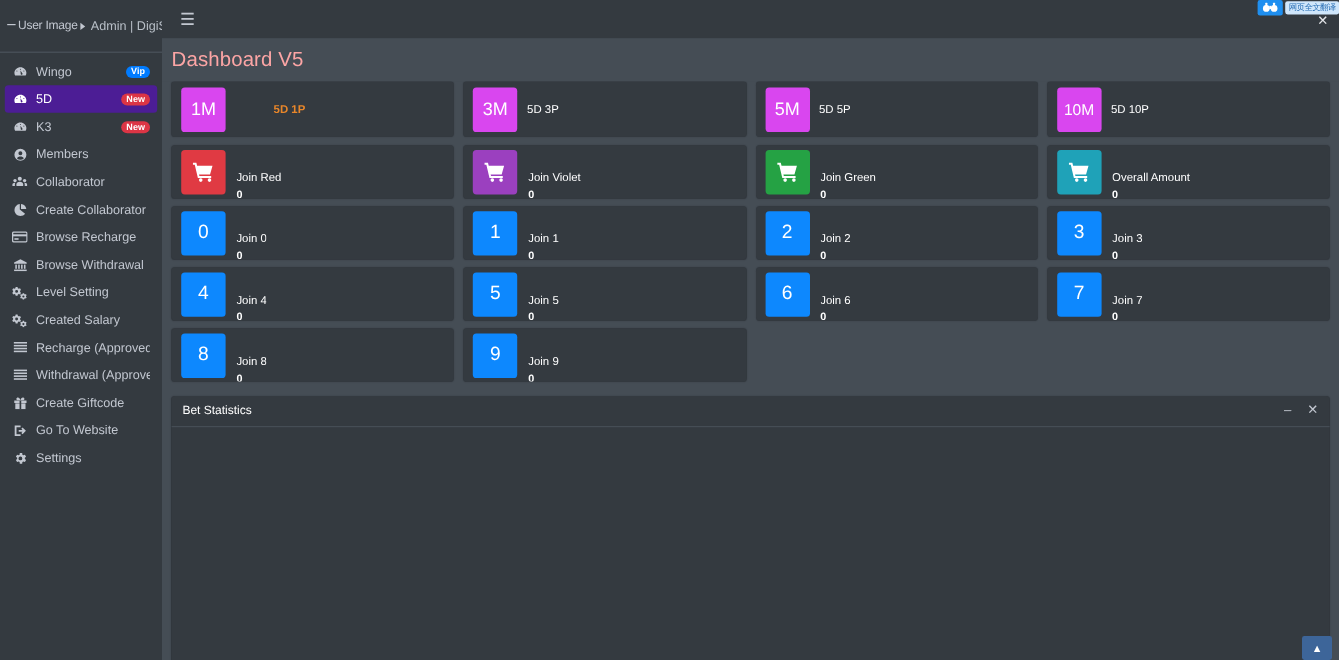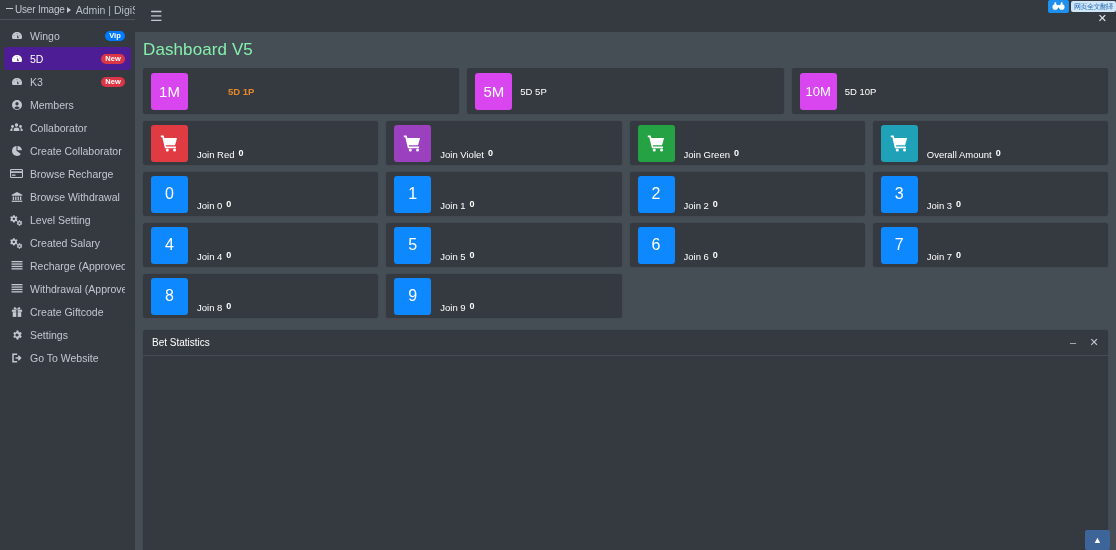--- a/index.html
+++ b/index.html
@@ -24,21 +24,21 @@
   .sidebar {
     width: 135px;
     flex: 0 0 135px;
     background: #343a40;
     height: 550px;
     overflow: hidden;
     position: relative;
     z-index: 5;
   }
   .brand-row {
-    height: 20px;
+    height: 44px;
     display: flex;
     align-items: center;
     padding: 0 6px;
     gap: 4px;
     border-bottom: 1px solid #4b545c;
   }
   .broken-img {
     font-size: 10px;
     color: #c2c7d0;
     white-space: nowrap;
@@ -139,21 +139,21 @@
 
   .content-header {
     flex: 0 0 36px;
     display: flex;
     align-items: center;
     padding: 0 8px;
     background: #454d55;
   }
   .page-title {
     font-size: 17px;
-    color: #86efac;
+    color: #fca5a5;
     font-weight: 400;
     letter-spacing: 0.1px;
   }
 
   .content {
     flex: 1 1 auto;
     padding: 0 8px;
     overflow: hidden;
   }
 
@@ -221,20 +221,21 @@
     color: #fff;
     font-size: 16px;
     flex: 0 0 37px;
     margin-left: 8px;
     line-height: 1;
   }
 
   .box-text {
     margin-left: 9px;
     display: flex;
+    flex-direction: column;
     justify-content: center;
     gap: 4px;
     min-width: 0;
     margin-top: 23px;
   }
   .box-title {
     font-size: 9.5px;
     color: #fff;
     white-space: nowrap;
     overflow: hidden;
@@ -478,33 +479,33 @@
               <rect x="3.5" y="12.3" width="17" height="9.5"></rect>
               <rect x="10.6" y="7.5" width="2.8" height="14.3" fill="#343a40"></rect>
               <path d="M12 7.2C11.3 4.6 9.9 2.6 7.8 2.6c-1.4 0-2.5 1-2.5 2.3s1.1 2.3 2.5 2.3H12zM12 7.2c.7-2.6 2.1-4.6 4.2-4.6 1.4 0 2.5 1 2.5 2.3s-1.1 2.3-2.5 2.3H12z"></path>
             </svg>
           </span>
           <span class="nav-label">Create Giftcode</span>
         </div>
         <div class="nav-item">
           <span class="nav-ico">
             <svg width="12" height="12" viewBox="0 0 24 24">
-              <path d="M19.4 13a7.6 7.6 0 000-2l2.1-1.6-2-3.5-2.5 1a7.6 7.6 0 00-1.7-1L15 3.2h-4l-.3 2.7a7.6 7.6 0 00-1.7 1l-2.5-1-2 3.5L6.6 11a7.6 7.6 0 000 2l-2.1 1.6 2 3.5 2.5-1c.5.4 1.1.8 1.7 1l.3 2.7h4l.3-2.7c.6-.2 1.2-.6 1.7-1l2.5 1 2-3.5-2.1-1.6zM12 15.2a3.2 3.2 0 110-6.4 3.2 3.2 0 010 6.4z"></path>
-            </svg>
-          </span>
-          <span class="nav-label">Settings</span>
-        </div>
-        <div class="nav-item">
-          <span class="nav-ico">
-            <svg width="12" height="12" viewBox="0 0 24 24">
               <path d="M2.5 3.2h9.8v3H5.5v11.6h6.8v3H2.5z"></path>
               <path d="M15.6 6.4l-2.1 2.1 2 2H9.2v3h6.3l-2 2 2.1 2.1 5.6-5.6z"></path>
             </svg>
           </span>
           <span class="nav-label">Go To Website</span>
+        </div>
+        <div class="nav-item">
+          <span class="nav-ico">
+            <svg width="12" height="12" viewBox="0 0 24 24">
+              <path d="M19.4 13a7.6 7.6 0 000-2l2.1-1.6-2-3.5-2.5 1a7.6 7.6 0 00-1.7-1L15 3.2h-4l-.3 2.7a7.6 7.6 0 00-1.7 1l-2.5-1-2 3.5L6.6 11a7.6 7.6 0 000 2l-2.1 1.6 2 3.5 2.5-1c.5.4 1.1.8 1.7 1l.3 2.7h4l.3-2.7c.6-.2 1.2-.6 1.7-1l2.5 1 2-3.5-2.1-1.6zM12 15.2a3.2 3.2 0 110-6.4 3.2 3.2 0 010 6.4z"></path>
+            </svg>
+          </span>
+          <span class="nav-label">Settings</span>
         </div>
       </nav>
   </aside>
 
   <div class="main">
 
     <div class="topbar">
       <span class="hamburger">☰</span>
     </div>
 
@@ -512,20 +513,26 @@
       <h1 class="page-title">Dashboard V5</h1>
     </div>
 
     <div class="content">
 
       <div class="row" id="period-row">
           <div class="col">
             <div class="small-box period-box">
               <div class="period-chip">1M</div>
               <div class="period-label is-active">5D 1P</div>
+            </div>
+          </div>
+          <div class="col">
+            <div class="small-box period-box">
+              <div class="period-chip">3M</div>
+              <div class="period-label">5D 3P</div>
             </div>
           </div>
           <div class="col">
             <div class="small-box period-box">
               <div class="period-chip">5M</div>
               <div class="period-label">5D 5P</div>
             </div>
           </div>
           <div class="col">
             <div class="small-box period-box">

